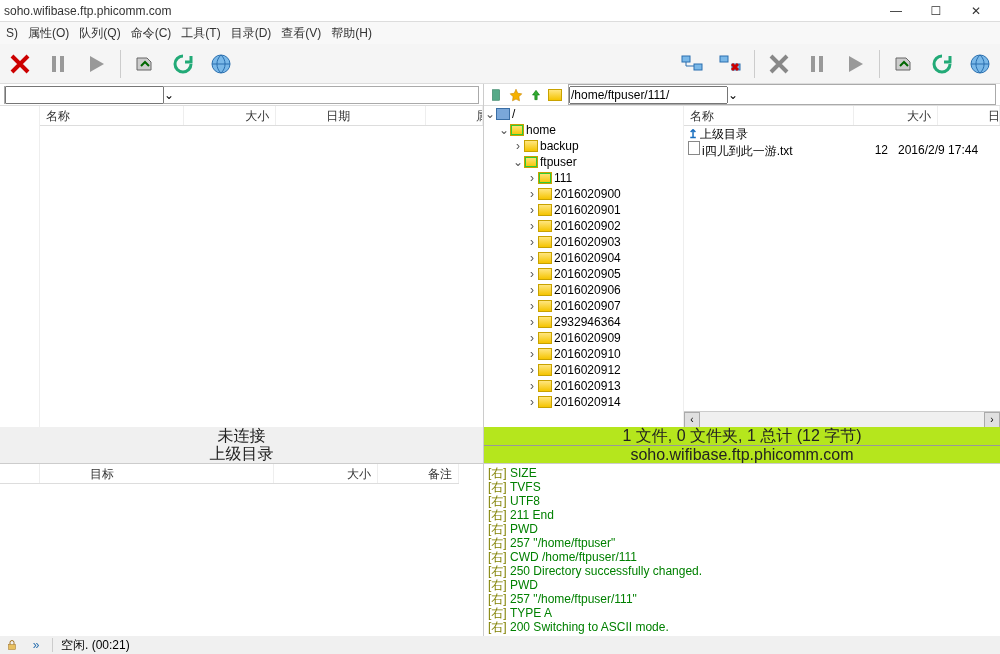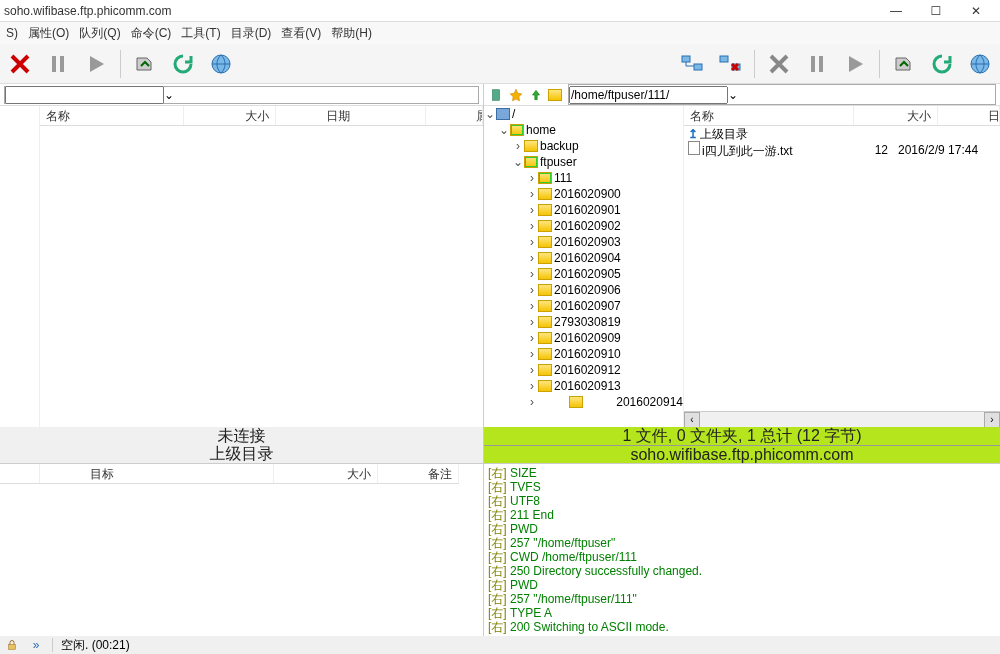--- a/index.html
+++ b/index.html
@@ -277,21 +277,21 @@
             <span class="flabel"> 2016020906</span>
           </div>
           <div class="treerow" style="padding-left: 42px;">
             <span class="twisty"></span>
             <span class="folder-icon"></span>
             <span class="flabel"> 2016020907</span>
           </div>
           <div class="treerow" style="padding-left: 42px;">
             <span class="twisty"></span>
             <span class="folder-icon"></span>
-            <span class="flabel"> 2793030819</span>
+            <span class="flabel"> 2932946364</span>
           </div>
           <div class="treerow" style="padding-left: 42px;">
             <span class="twisty"></span>
             <span class="folder-icon"></span>
             <span class="flabel"> 2016020909</span>
           </div>
           <div class="treerow" style="padding-left: 42px;">
             <span class="twisty"></span>
             <span class="folder-icon"></span>
             <span class="flabel"> 2016020910</span>
@@ -299,21 +299,21 @@
           <div class="treerow" style="padding-left: 42px;">
             <span class="twisty"></span>
             <span class="folder-icon"></span>
             <span class="flabel"> 2016020912</span>
           </div>
           <div class="treerow" style="padding-left: 42px;">
             <span class="twisty"></span>
             <span class="folder-icon"></span>
             <span class="flabel"> 2016020913</span>
           </div>
-          <div class="treerow" style="padding-left: 42px; justify-content: space-between;">
+          <div class="treerow" style="padding-left: 42px;">
             <span class="twisty"></span>
             <span class="folder-icon"></span>
             <span class="flabel"> 2016020914</span>
           </div>
           <div class="treerow" style="padding-left: 42px;"></div>
         </div>
       <div class="listcol">
         <div class="listhead">
           <div class="hc" style="width:170px">名称</div>
           <div class="hc" style="width:40px;text-align:right">大小</div>

